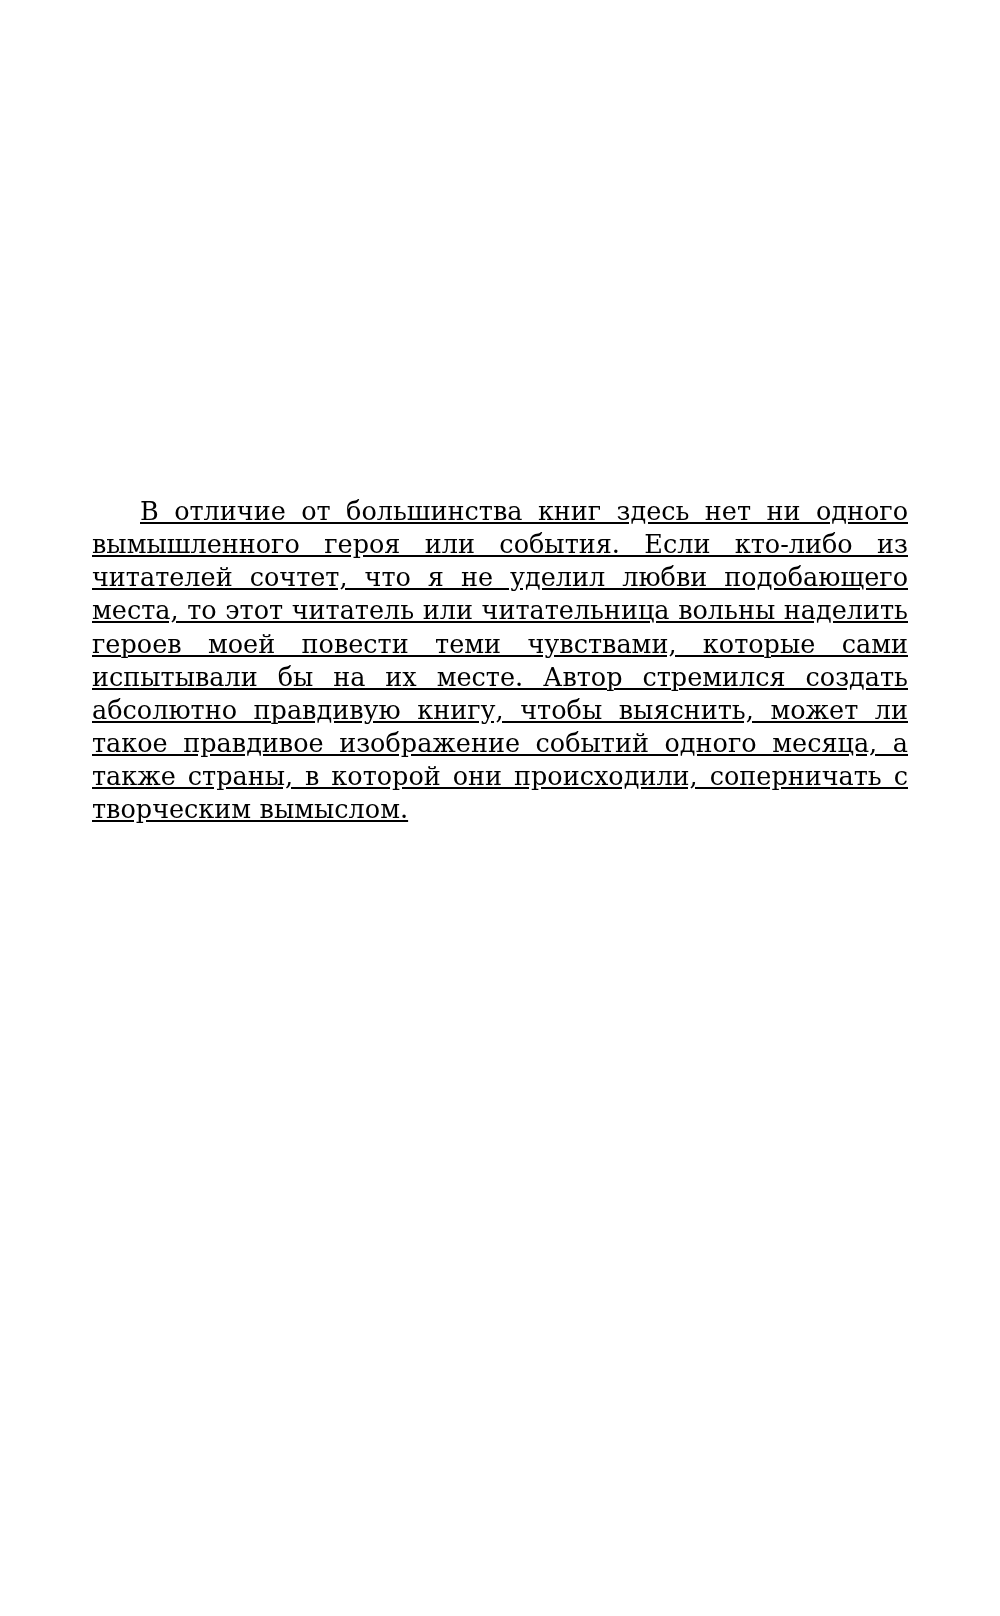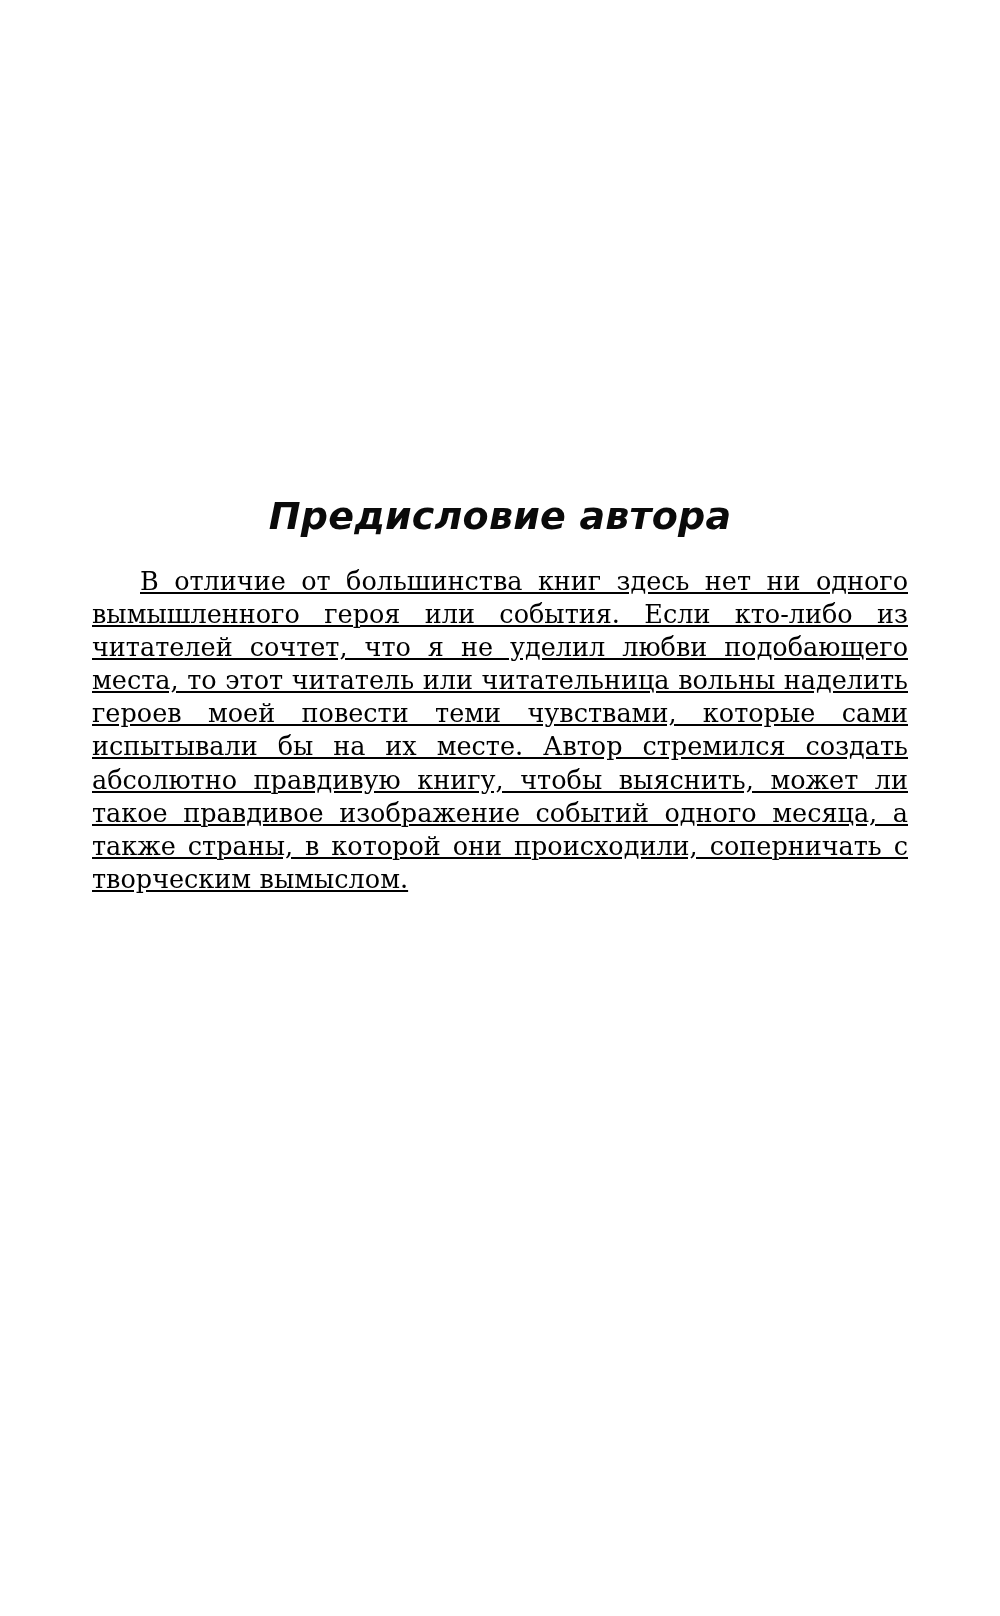--- a/index.html
+++ b/index.html
@@ -59,19 +59,18 @@
     width: 48px;
   }
 </style>
 </head>
 <body>
 
 <div class="page">
 
   <div class="content-block">
 
-    <h1 class="section-title">Предисловие автора</h1>
 
     <p class="body-text"><span class="indent"></span><span>В отличие от большинства книг здесь нет ни одного вымышленного героя или события. Если кто-либо из читателей сочтет, что я не уделил любви подобающего места, то этот читатель или читательница вольны наделить героев моей повести теми чувствами, которые сами испытывали бы на их месте. Автор стремился создать абсолютно правдивую книгу, чтобы выяснить, может ли такое правдивое изображение событий одного месяца, а также страны, в которой они происходили, соперничать с творческим вымыслом.</span></p>
 
   </div>
 
 </div>
 
 </body></html>

